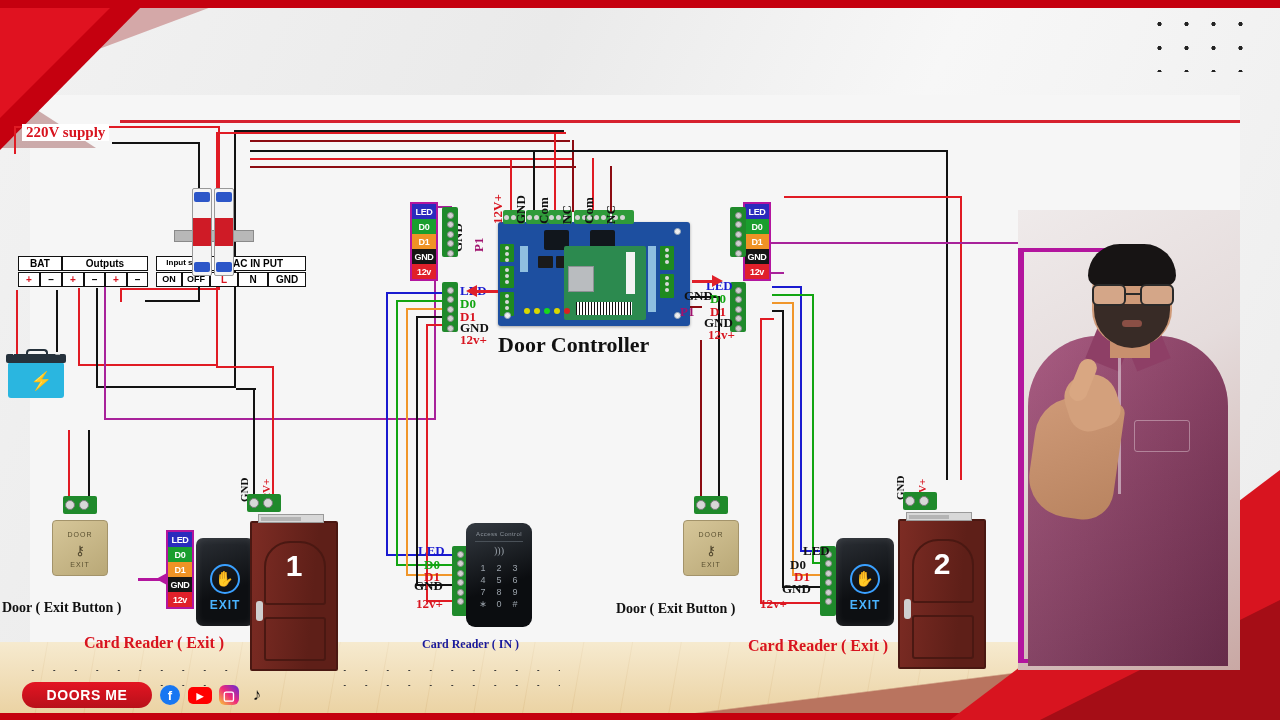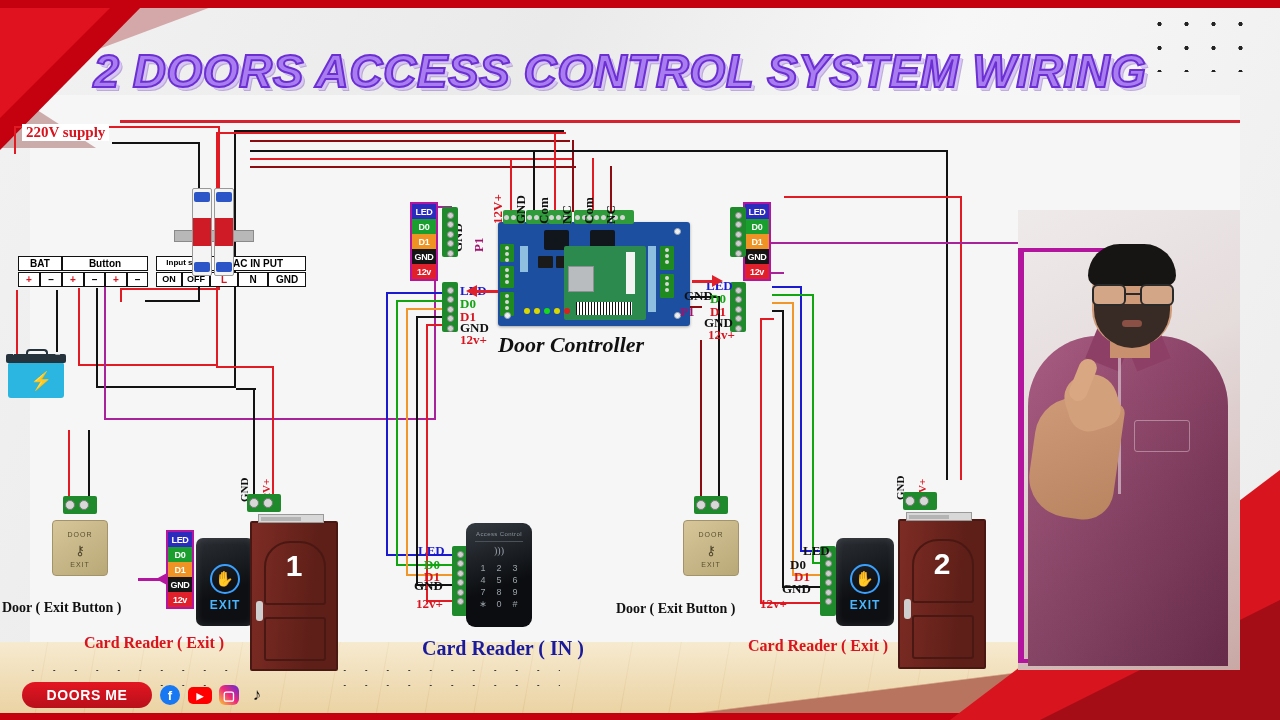--- a/index.html
+++ b/index.html
@@ -242,21 +242,20 @@
   <div class="red-tri-d"></div>
   <div class="red-tri-a"></div>
   <div class="red-tri-b"></div>
   <div class="red-strip-top"></div>
   <div class="red-strip-bottom"></div>
   <div class="tr-dots"></div>
 
   <div class="br-red1"></div>
   <div class="br-red2"></div>
 
-  <div class="title">2 DOORS ACCESS CONTROL SYSTEM WIRING</div>
   <div class="red-line-title"></div>
 
   <div class="w wv red" style="left:14px;top:126px;height:28px;"></div>
   <div class="w wh red" style="left:14px;top:126px;width:206px;"></div>
   <div class="w wv red" style="left:218px;top:126px;height:64px;"></div>
   <div class="w wh blk" style="left:112px;top:142px;width:88px;"></div>
   <div class="w wv blk" style="left:198px;top:142px;height:48px;"></div>
   <div class="w wv red" style="left:218px;top:272px;height:18px;"></div>
   <div class="w wh red" style="left:120px;top:288px;width:100px;"></div>
   <div class="w wv red" style="left:120px;top:288px;height:14px;"></div>
@@ -346,21 +345,21 @@
   <div class="w wv blk" style="left:718px;top:336px;height:162px;"></div>
   <div class="w wh blk" style="left:690px;top:296px;width:30px;"></div>
   <div class="w wv blk" style="left:718px;top:296px;height:44px;"></div>
   <div class="w wh dkred" style="left:690px;top:306px;width:12px;"></div>
 
   <div class="lbl lbl-red" style="left:22px;top:124px;font-size:15px;background:#fff;padding:0 4px;">220V supply</div>
 
 
   <div class="tbl" style="left:18px;top:256px;">
     <div style="width:44px">BAT</div>
-    <div style="width:86px">Button</div>
+    <div style="width:86px">Outputs</div>
     <div style="width:4px;border:0;background:transparent"></div>
     <div style="width:54px;font-size:8px">Input set</div>
     <div style="width:96px">AC IN PUT</div>
   </div>
   <div class="tbl" style="left:18px;top:272px;">
     <div style="width:22px;color:#d8141f">+</div>
     <div style="width:22px">–</div>
     <div style="width:22px;color:#d8141f">+</div>
     <div style="width:21px">–</div>
     <div style="width:22px;color:#d8141f">+</div>
@@ -452,21 +451,21 @@
   <div class="lbl lbl-blk rot md" style="left:552px;top:208px;">Com</div>
   <div class="lbl lbl-blk rot md" style="left:575px;top:208px;">NC</div>
   <div class="lbl lbl-blk rot md" style="left:597px;top:208px;">Com</div>
   <div class="lbl lbl-blk rot md" style="left:619px;top:208px;">NC</div>
 
   <div class="lbl lbl-blk rot md" style="left:466px;top:236px;">GND</div>
   <div class="lbl rot md" style="left:487px;top:236px;color:#a0126e;">P1</div>
   <div class="lbl lbl-blk md" style="left:684px;top:288px;">GND</div>
   <div class="lbl md" style="left:680px;top:304px;color:#a0126e;">P1</div>
 
-  <div class="lbl lbl-blk" style="left:498px;top:332px;font-size:22px;font-style:italic;">Door Controller</div>
+  <div class="lbl lbl-blk" style="left:498px;top:332px;font-size:22px;">Door Controller</div>
 
   <div class="chipcol" style="left:410px;top:202px;">
     <div class="c-led">LED</div>
     <div class="c-d0">D0</div>
     <div class="c-d1">D1</div>
     <div class="c-gnd">GND</div>
     <div class="c-12v">12v</div>
   </div>
   <div class="term5" style="left:442px;top:207px;height:50px;">
       <i></i>
@@ -582,21 +581,21 @@
       <span>5</span>
       <span>6</span>
       <span>7</span>
       <span>8</span>
       <span>9</span>
       <span>∗</span>
       <span>0</span>
       <span>#</span>
     </div>
   </div>
-  <div class="lbl lbl-blu" style="left:422px;top:637px;font-size:20px;">Card Reader ( IN )</div>
+  <div class="lbl lbl-blu" style="left:422px;top:637px;font-size:12px;">Card Reader ( IN )</div>
 
   <div class="term2" style="left:694px;top:496px;"><i></i><i></i></div>
   <div class="goldbtn" style="left:683px;top:520px;">
     <div class="t1">DOOR</div>
     <div class="key">⚷</div>
     <div class="t2">EXIT</div>
   </div>
   <div class="lbl lbl-blk" style="left:616px;top:601px;font-size:14px;">Door ( Exit Button )</div>
 
   <div class="term5" style="left:820px;top:546px;height:70px;">

